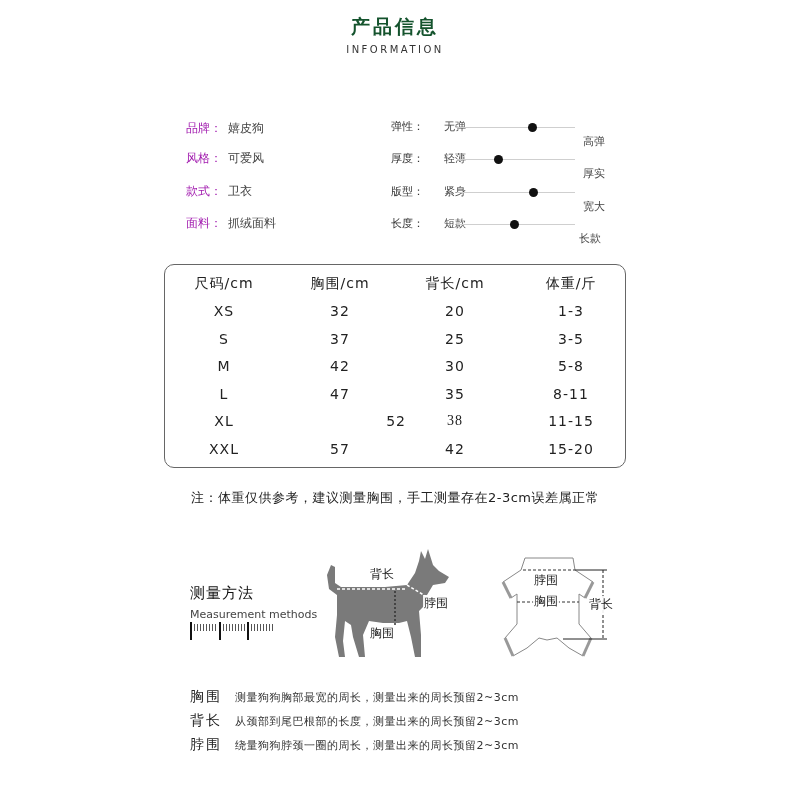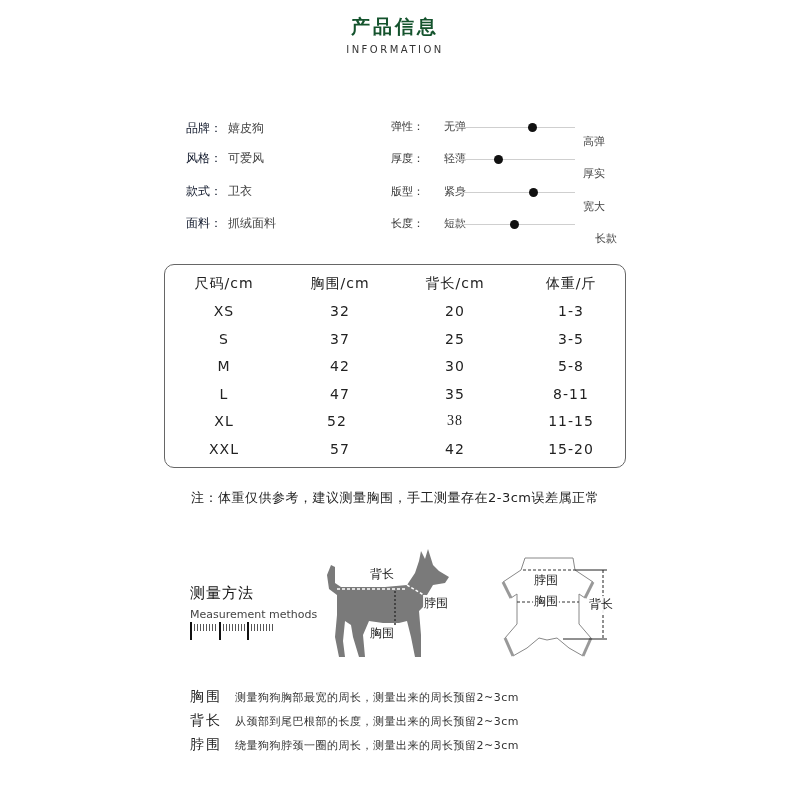--- a/index.html
+++ b/index.html
@@ -1,21 +1,21 @@
 <!DOCTYPE html>
 <html><head>
   <meta charset="utf-8">
   <style>
     html, body { margin: 0; padding: 0; background: #ffffff; }
     body { width: 790px; height: 790px; position: relative; overflow: hidden; font-family: "DejaVu Sans", sans-serif; color: #222; }
     .abs { position: absolute; }
     .title { left: 0; width: 790px; top: 14px; text-align: center; font-size: 19px; font-weight: bold; letter-spacing: 3px; color: #14532d; }
     .subtitle { left: 0; width: 790px; top: 44px; text-align: center; font-size: 10px; letter-spacing: 2.5px; color: #333; }
     .attr { font-size: 12px; color: #333; }
-    .attr .k { color: #0f172a; }
+    .attr .k { color: #a21caf; }
     .attr .v { color: #444; margin-left: 6px; }
     .slider-key { font-size: 11px; color: #333; }
     .slider-left { font-size: 11px; color: #444; margin-left: 18px; }
     .track { position: absolute; height: 1px; background: #cfcfcf; }
     .dot { position: absolute; width: 9px; height: 9px; border-radius: 50%; background: #111; }
     .slider-right { font-size: 11px; color: #444; margin-top: 15px; }
     .size-box { left: 164px; top: 264px; width: 462px; height: 204px; border: 1.5px solid #666; border-radius: 10px; box-sizing: border-box; }
     .tcell { position: absolute; text-align: center; font-size: 14px; color: #222; letter-spacing: 1px; width: 120px; }
     .note { left: 0; width: 790px; top: 489px; text-align: center; font-size: 13px; color: #222; letter-spacing: 0.5px; }
     .measure-title { left: 190px; top: 584px; font-size: 15px; font-weight: normal; color: #111; letter-spacing: 1px; }
@@ -64,21 +64,21 @@
   <span class="abs slider-left" style="left:35px; top:0;">紧身</span>
   <div class="track" style="left:66px; width:118px; top:8px;"></div>
   <div class="dot" style="left:138px; top:4px;"></div>
   <span class="abs slider-right" style="left:192px; top:0;">宽大</span>
 </div>
 <div class="abs" style="left:391px; top:216px; width:230px; height:18px;">
   <span class="abs slider-key" style="left:0; top:0;">长度：</span>
   <span class="abs slider-left" style="left:35px; top:0;">短款</span>
   <div class="track" style="left:66px; width:118px; top:8px;"></div>
   <div class="dot" style="left:119px; top:4px;"></div>
-  <span class="abs slider-right" style="left:204px; top:0;">长款</span>
+  <span class="abs slider-right" style="left:188px; top:0;">长款</span>
 </div>
 
 <div class="abs size-box">
 
   <div class="tcell" style="left:-1px; top:10px;">尺码/cm</div>
   <div class="tcell" style="left:115px; top:10px;">胸围/cm</div>
   <div class="tcell" style="left:230px; top:10px;">背长/cm</div>
   <div class="tcell" style="left:346px; top:10px;">体重/斤</div>
 
   <div class="tcell" style="left:-1px; top:38px;">XS</div>
@@ -95,21 +95,21 @@
   <div class="tcell" style="left:115px; top:93px;">42</div>
   <div class="tcell" style="left:230px; top:93px;">30</div>
   <div class="tcell" style="left:346px; top:93px;">5-8</div>
 
   <div class="tcell" style="left:-1px; top:121px;">L</div>
   <div class="tcell" style="left:115px; top:121px;">47</div>
   <div class="tcell" style="left:230px; top:121px;">35</div>
   <div class="tcell" style="left:346px; top:121px;">8-11</div>
 
   <div class="tcell" style="left:-1px; top:148px;">XL</div>
-  <div class="tcell" style="left:112px; top:148px;">52</div>
+  <div class="tcell" style="left:121px; top:148px;text-align:right;">52</div>
   <div class="tcell" style="left:230px; top:148px;font-family:Liberation Serif, serif;">38</div>
   <div class="tcell" style="left:346px; top:148px;">11-15</div>
 
   <div class="tcell" style="left:-1px; top:176px;">XXL</div>
   <div class="tcell" style="left:115px; top:176px;">57</div>
   <div class="tcell" style="left:230px; top:176px;">42</div>
   <div class="tcell" style="left:346px; top:176px;">15-20</div>
 </div>
 
 <div class="abs note">注：体重仅供参考，建议测量胸围，手工测量存在2-3cm误差属正常</div>

